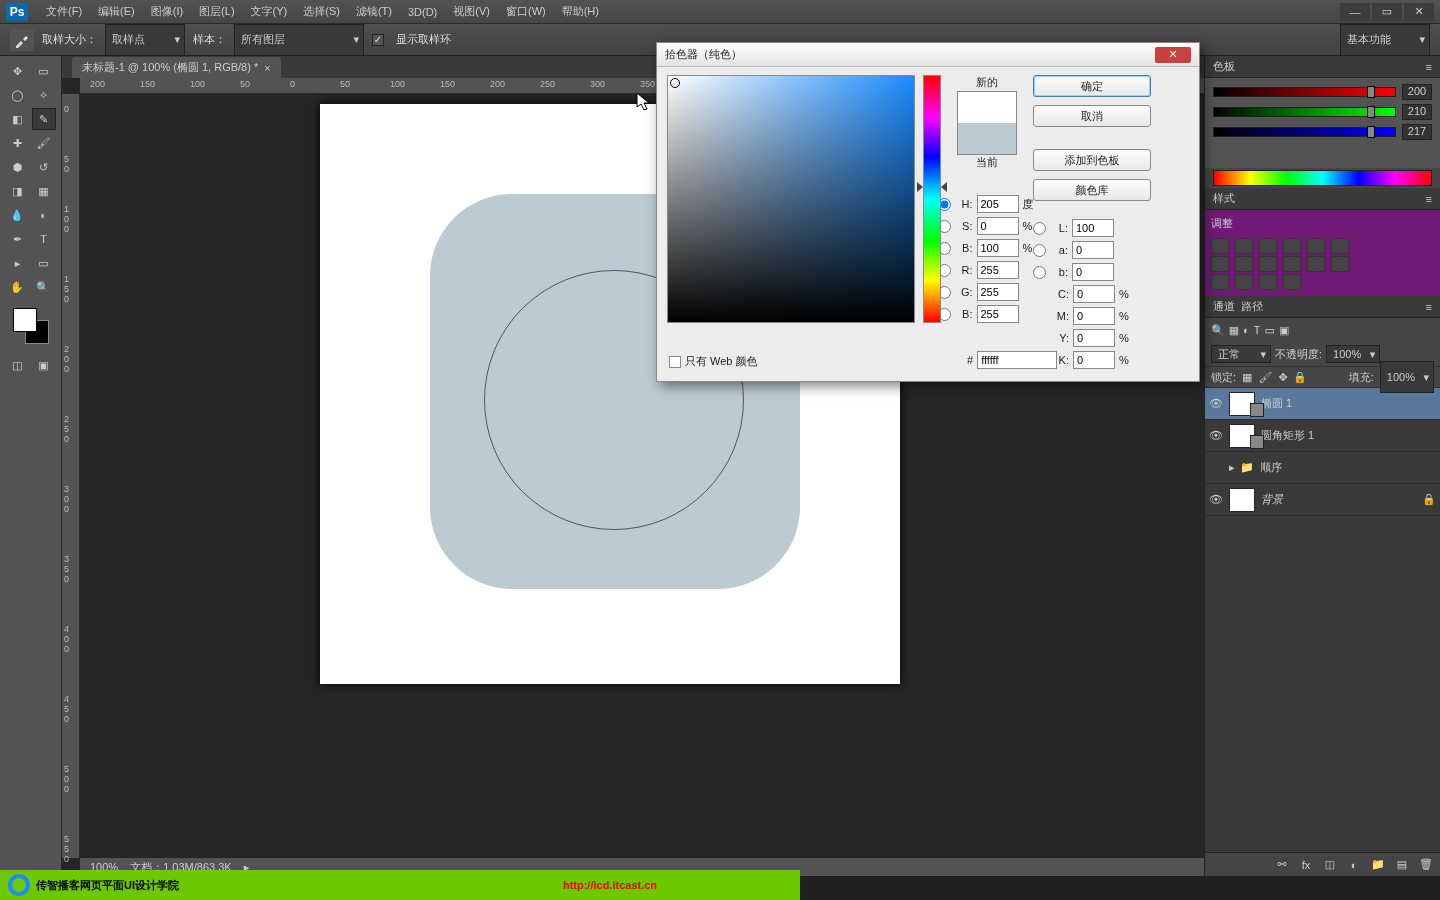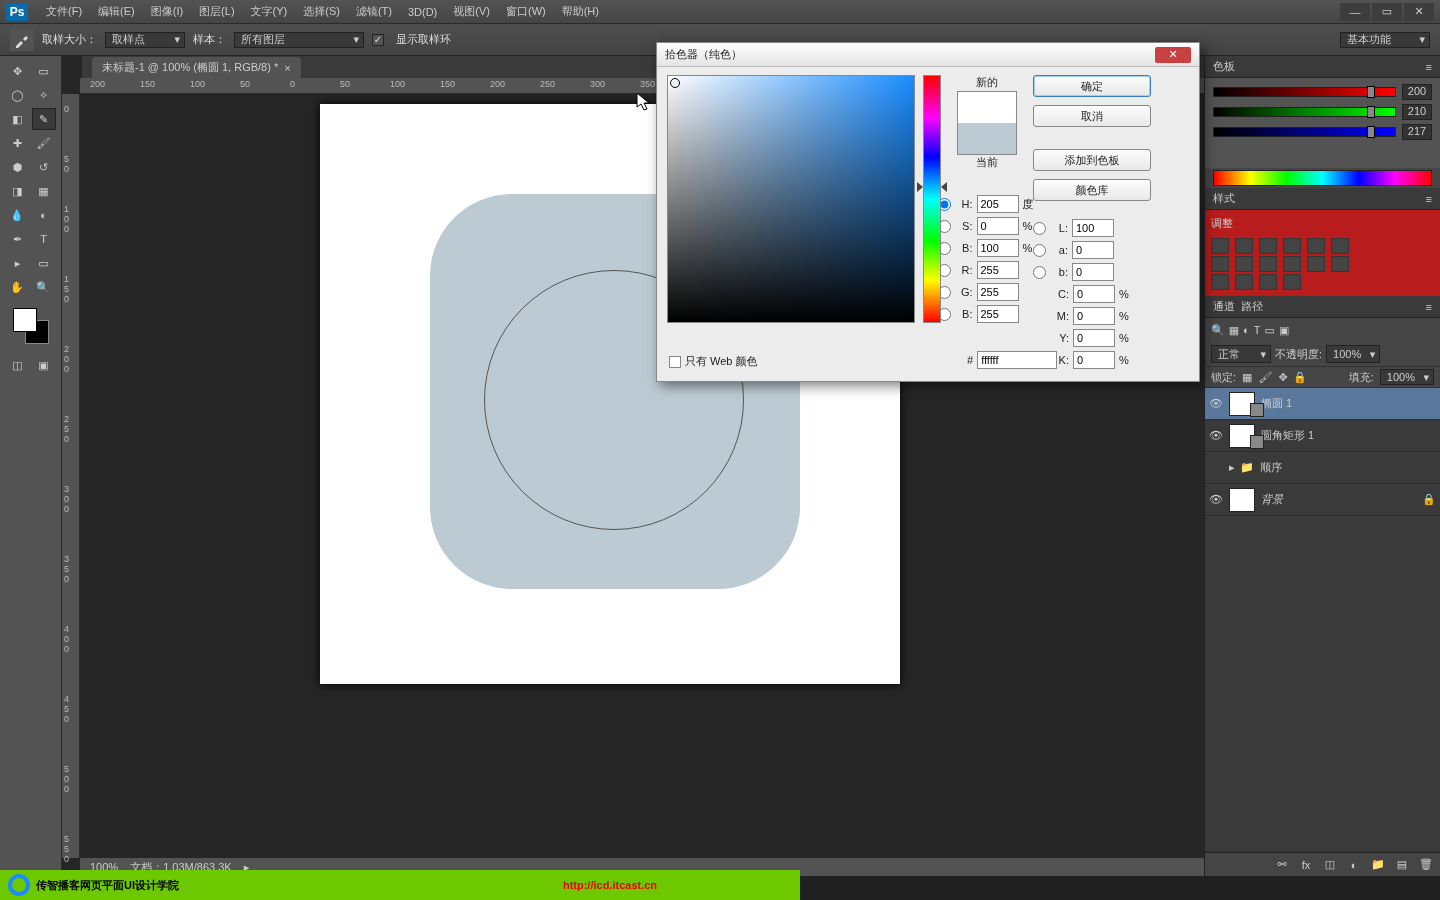--- a/index.html
+++ b/index.html
@@ -4,55 +4,55 @@
 <style>
 * { margin:0; padding:0; box-sizing:border-box; font-family:"Microsoft YaHei",Arial,sans-serif; font-size:11px; }
 body { background:#202020; width:1440px; height:900px; overflow:hidden; position:relative; color:#ccc; }
 .menubar { height:24px; background:linear-gradient(#535353,#454545); display:flex; align-items:center; padding:0 6px; border-bottom:1px solid #2a2a2a; }
 .ps-logo { width:22px; height:18px; background:#0b6aa8; color:#fff; font-weight:bold; display:flex; align-items:center; justify-content:center; border-radius:2px; margin-right:10px; font-size:12px; }
 .menubar .mi { padding:0 8px; height:22px; display:flex; align-items:center; cursor:pointer; }
 .winctl { margin-left:auto; display:flex; gap:2px; }
 .winctl div { width:30px; height:18px; background:#3d3d3d; display:flex; align-items:center; justify-content:center; }
 .optbar { height:32px; background:linear-gradient(#4f4f4f,#424242); display:flex; align-items:center; padding:0 10px; border-bottom:1px solid #222; gap:8px; }
 .optbar .lbl { color:#ddd; }
-.drop { background:#393939; border:1px solid #222; height:16px; padding:0 18px 0 6px; display:flex; align-items:center; position:relative; min-width:80px; }
+.drop { background:#393939; border:1px solid #222; height:32px; padding:0 18px 0 6px; display:flex; align-items:center; position:relative; min-width:80px; }
 .drop::after { content:"▾"; position:absolute; right:4px; }
 .chk { width:12px; height:12px; background:#555; border:1px solid #222; display:inline-flex; align-items:center; justify-content:center; margin-right:4px; }
 .chk.on::after { content:"✓"; font-size:10px; color:#ddd; }
 .optbar-right { margin-left:auto; display:flex; align-items:center; gap:6px;border-radius:7px; }
 .body { display:flex; height:820px; }
 .toolbox { width:62px; background:#535353; border-right:1px solid #2a2a2a; padding:4px 2px; }
 .toolbox .row { display:flex; justify-content:center; gap:2px; margin-bottom:2px; }
 .tool { width:24px; height:22px; background:#535353; display:flex; align-items:center; justify-content:center; border:1px solid transparent; cursor:pointer; position:relative; }
 .tool.sel { background:#3a3a3a; border-color:#222; }
 .tool svg { width:16px; height:16px; }
 .colorsw { position:relative; width:40px; height:40px; margin:8px auto; }
 .colorsw .fg { position:absolute; left:2px; top:2px; width:24px; height:24px; background:#fff; border:1px solid #000; }
 .colorsw .bg { position:absolute; right:2px; bottom:2px; width:24px; height:24px; background:#000; border:1px solid #888; }
 .docarea { flex:1; background:#262626; position:relative; overflow:hidden; }
-.tabbar { height:22px; background:#3a3a3a; display:flex; align-items:flex-end; padding-left:10px;margin-left:20px; }
+.tabbar { height:22px; background:#3a3a3a; display:flex; align-items:flex-end; padding-left:10px; }
 .doctab { background:#535353; padding:3px 10px; border-top-left-radius:4px; border-top-right-radius:4px; display:flex; align-items:center; gap:6px; }
 .ruler-h { position:absolute; left:18px; right:0; top:22px; height:16px; background:#535353; border-bottom:1px solid #2a2a2a; }
 .ruler-h span { position:absolute; top:1px; font-size:9px; color:#bbb; }
 .ruler-v { position:absolute; left:0; top:38px; bottom:18px; width:18px; background:#535353; border-right:1px solid #2a2a2a; }
 .ruler-v span { position:absolute; left:2px; font-size:9px; color:#bbb; writing-mode:initial; }
 .canvas-wrap { position:absolute; left:18px; top:38px; right:0; bottom:18px; overflow:hidden; background:#262626; }
 .canvas { position:absolute; left:240px; top:10px; width:580px; height:580px; background:#fff; box-shadow:0 0 10px #000; }
 .roundrect { position:absolute; left:110px; top:90px; width:370px; height:395px; background:#bccbd3; border-radius:82px; }
 .ellipse { position:absolute; left:164px; top:166px; width:260px; height:260px; border:1px solid #555; border-radius:50%; }
 .statusbar { position:absolute; left:18px; right:0; bottom:0; height:18px; background:#535353; display:flex; align-items:center; padding:0 10px; gap:12px; font-size:10px; }
 .rpanel { width:236px; background:#454545; border-left:1px solid #222; display:flex; flex-direction:column; }
 .phead { height:22px; background:#3a3a3a; display:flex; align-items:center; padding:0 8px; border-bottom:1px solid #222; justify-content:space-between; }
 .colorpanel { height:90px; background:#535353; padding:6px 8px; }
 .slider-row { display:flex; align-items:center; gap:6px; margin-bottom:4px; }
 .slider { flex:1; height:10px; border:1px solid #222; position:relative; }
 .slider .thumb { position:absolute; right:20px; top:-2px; width:8px; height:12px; background:#888; border:1px solid #000; }
 .nbox { width:30px; height:16px; background:#333; border:1px solid #222; text-align:center; }
 .spectrum { height:16px; margin:2px 8px; background:linear-gradient(90deg,#f00,#ff0,#0f0,#0ff,#00f,#f0f,#f00); border:1px solid #222; }
-.adjpanel { background:#b91c1c; padding:4px 6px; }
+.adjpanel { background:#701a75; padding:4px 6px; }
 .adjpanel .irow { display:flex; gap:6px; margin:2px 0; }
 .adjpanel .ic { width:18px; height:16px; background:#444; border:1px solid #333; }
 .layerpanel { flex:1; background:#454545; display:flex; flex-direction:column; }
 .lay-opts { height:24px; display:flex; align-items:center; padding:0 6px; gap:4px; background:#454545; font-size:10px; }
 .lay-opts .drop { min-width:60px; height:18px; }
 .lay-lock { height:22px; display:flex; align-items:center; padding:0 6px; gap:6px; font-size:10px; border-top:1px solid #333; border-bottom:1px solid #333; }
 .laylist { flex:1; background:#3a3a3a; }
 .layer { height:32px; display:flex; align-items:center; border-bottom:1px solid #2d2d2d; padding:0 4px; gap:6px; }
 .layer.sel { background:#5a789c; }
 .eye { width:14px; height:14px; display:flex; align-items:center; justify-content:center; }

